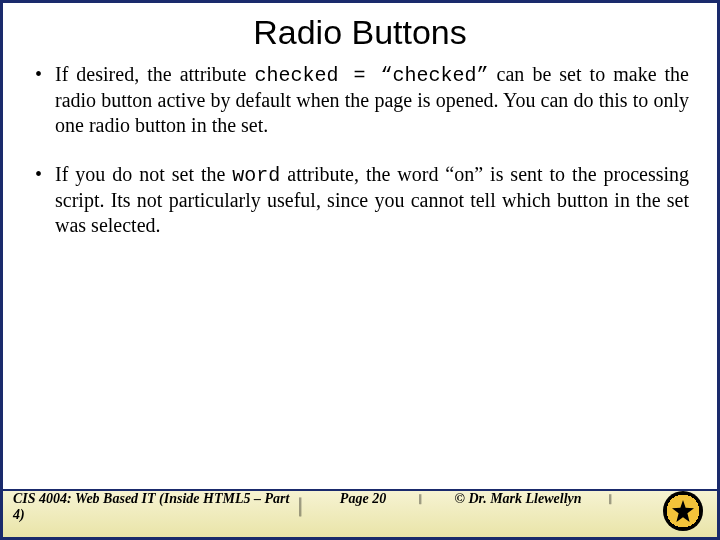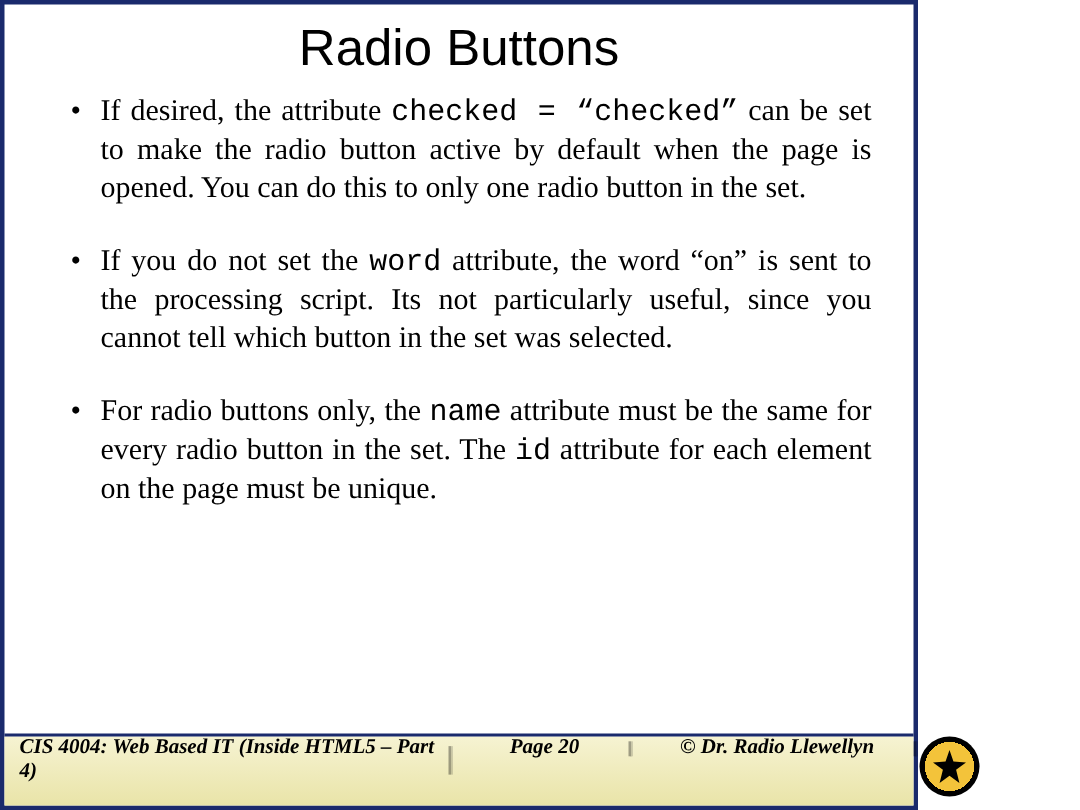--- a/index.html
+++ b/index.html
@@ -1,36 +1,35 @@
 <!DOCTYPE html>
 <html><head>
 <meta charset="utf-8">
 <style>
   * { box-sizing: border-box; margin: 0; padding: 0; }
   html, body { width: 720px; height: 540px; font-family: "Times New Roman", Times, serif; background: #fff; }
   .slide {
-    width: 612px; height: 540px;
+    width: 720px; height: 540px;
     border: 3px solid #1a2a6c;
     display: flex; flex-direction: column;
     position: relative;
     background: #fff;
   }
   .title {
     text-align: center;
     font-family: Arial, Helvetica, sans-serif;
     font-size: 34px;
     color: #000;
     margin-top: 10px;
     margin-bottom: 10px;
     font-weight: normal;
   }
   .body {
     flex: 1;
     padding: 0 28px 0 30px;
-    margin-left: 12px;
   }
   ul.bullets { list-style: none; }
   ul.bullets > li {
     position: relative;
     padding-left: 22px;
     font-size: 20px;
     line-height: 1.25;
     color: #000;
     margin-bottom: 24px;
     text-align: justify;
@@ -99,28 +98,25 @@
   <h1 class="title">Radio Buttons</h1>
 
   <div class="body">
     <ul class="bullets">
       <li>
         <span>If desired, the attribute </span><span class="code">checked = “checked”</span><span> can be set to make the radio button active by default when the page is opened. You can do this to only one radio button in the set.</span>
       </li>
       <li>
         <span>If you do not set the </span><span class="code">word</span><span> attribute, the word “on” is sent to the processing script.  Its not particularly useful, since you cannot tell which button in the set was selected.</span>
       </li>
-      <li>
-        <span>For radio buttons only, the </span><span class="code">name</span><span> attribute must be the same for every radio button in the set.  The </span><span class="code">id</span><span> attribute for each element on the page must be unique.</span>
-      </li>
     </ul>
   </div>
 
   <div class="footer">
     <div class="cell c1">CIS 4004: Web Based IT (Inside HTML5 – Part 4)</div>
     <div class="cell c2">Page 20</div>
-    <div class="cell c3">© Dr. Radio Llewellyn</div>
+    <div class="cell c3">© Dr. Mark Llewellyn</div>
     <div class="logo">
       <div class="logo-ucf"></div>
     </div>
   </div>
 
 </div>
 
 </body></html>

